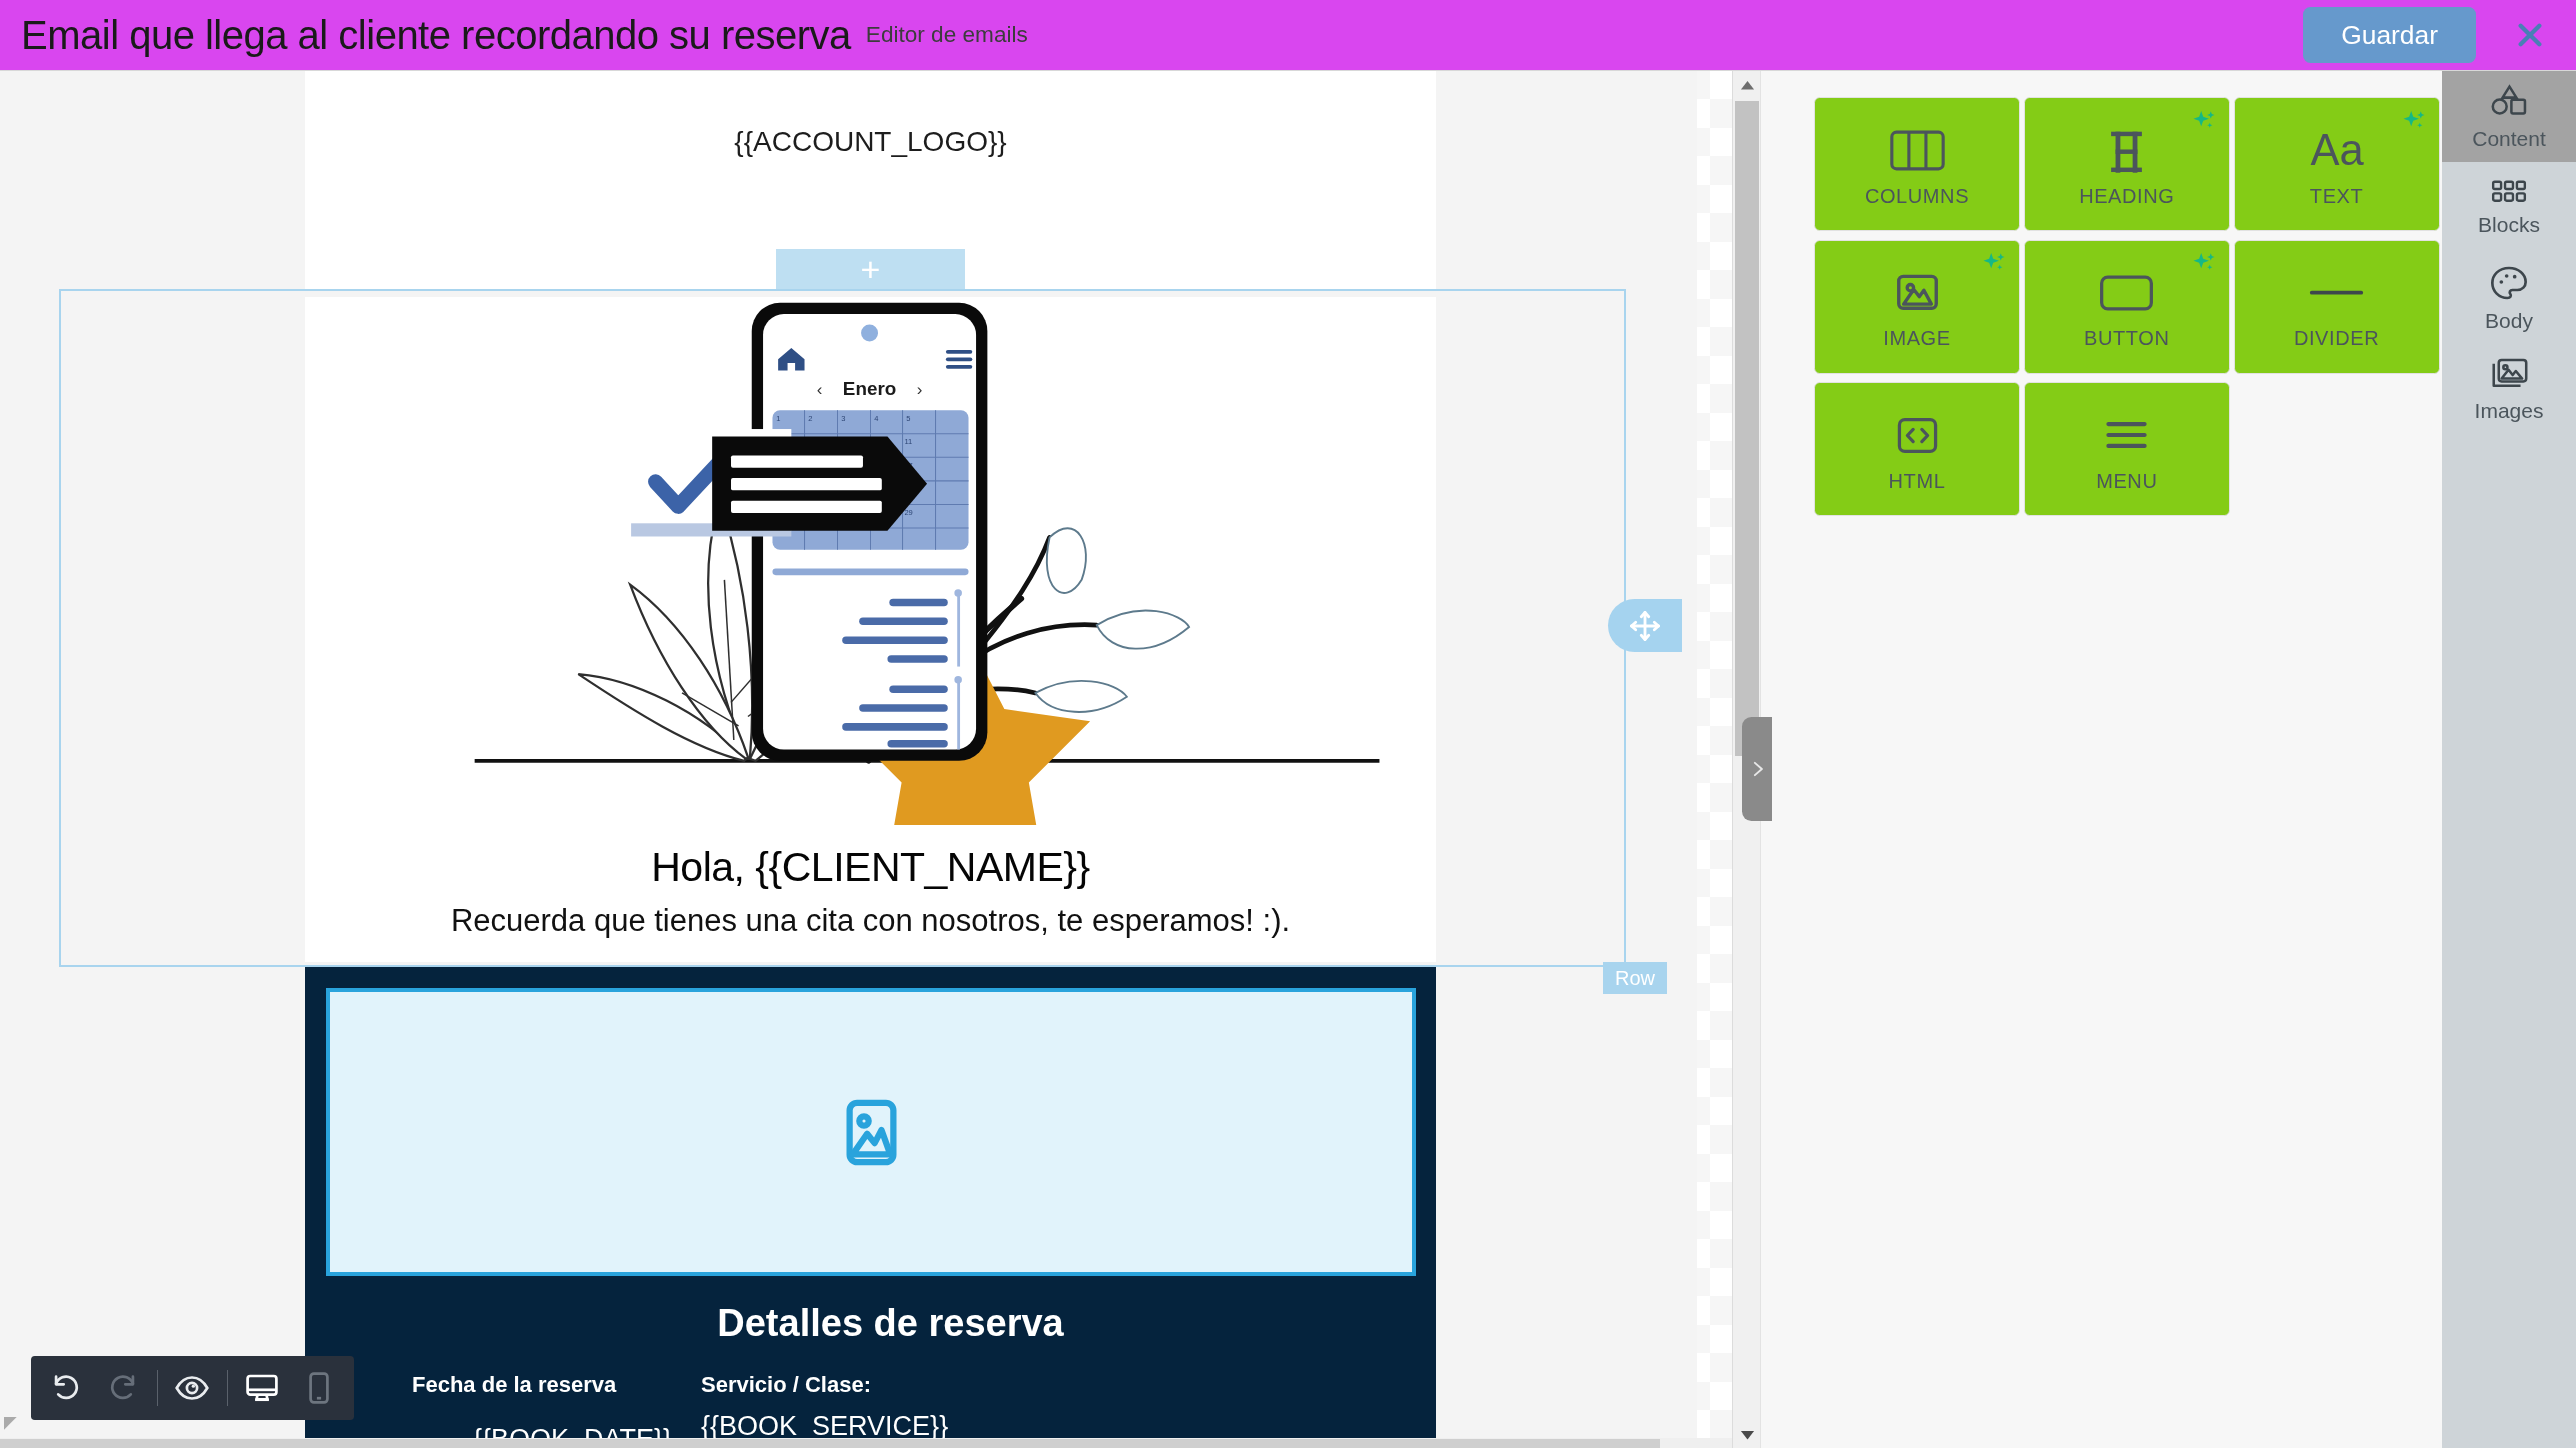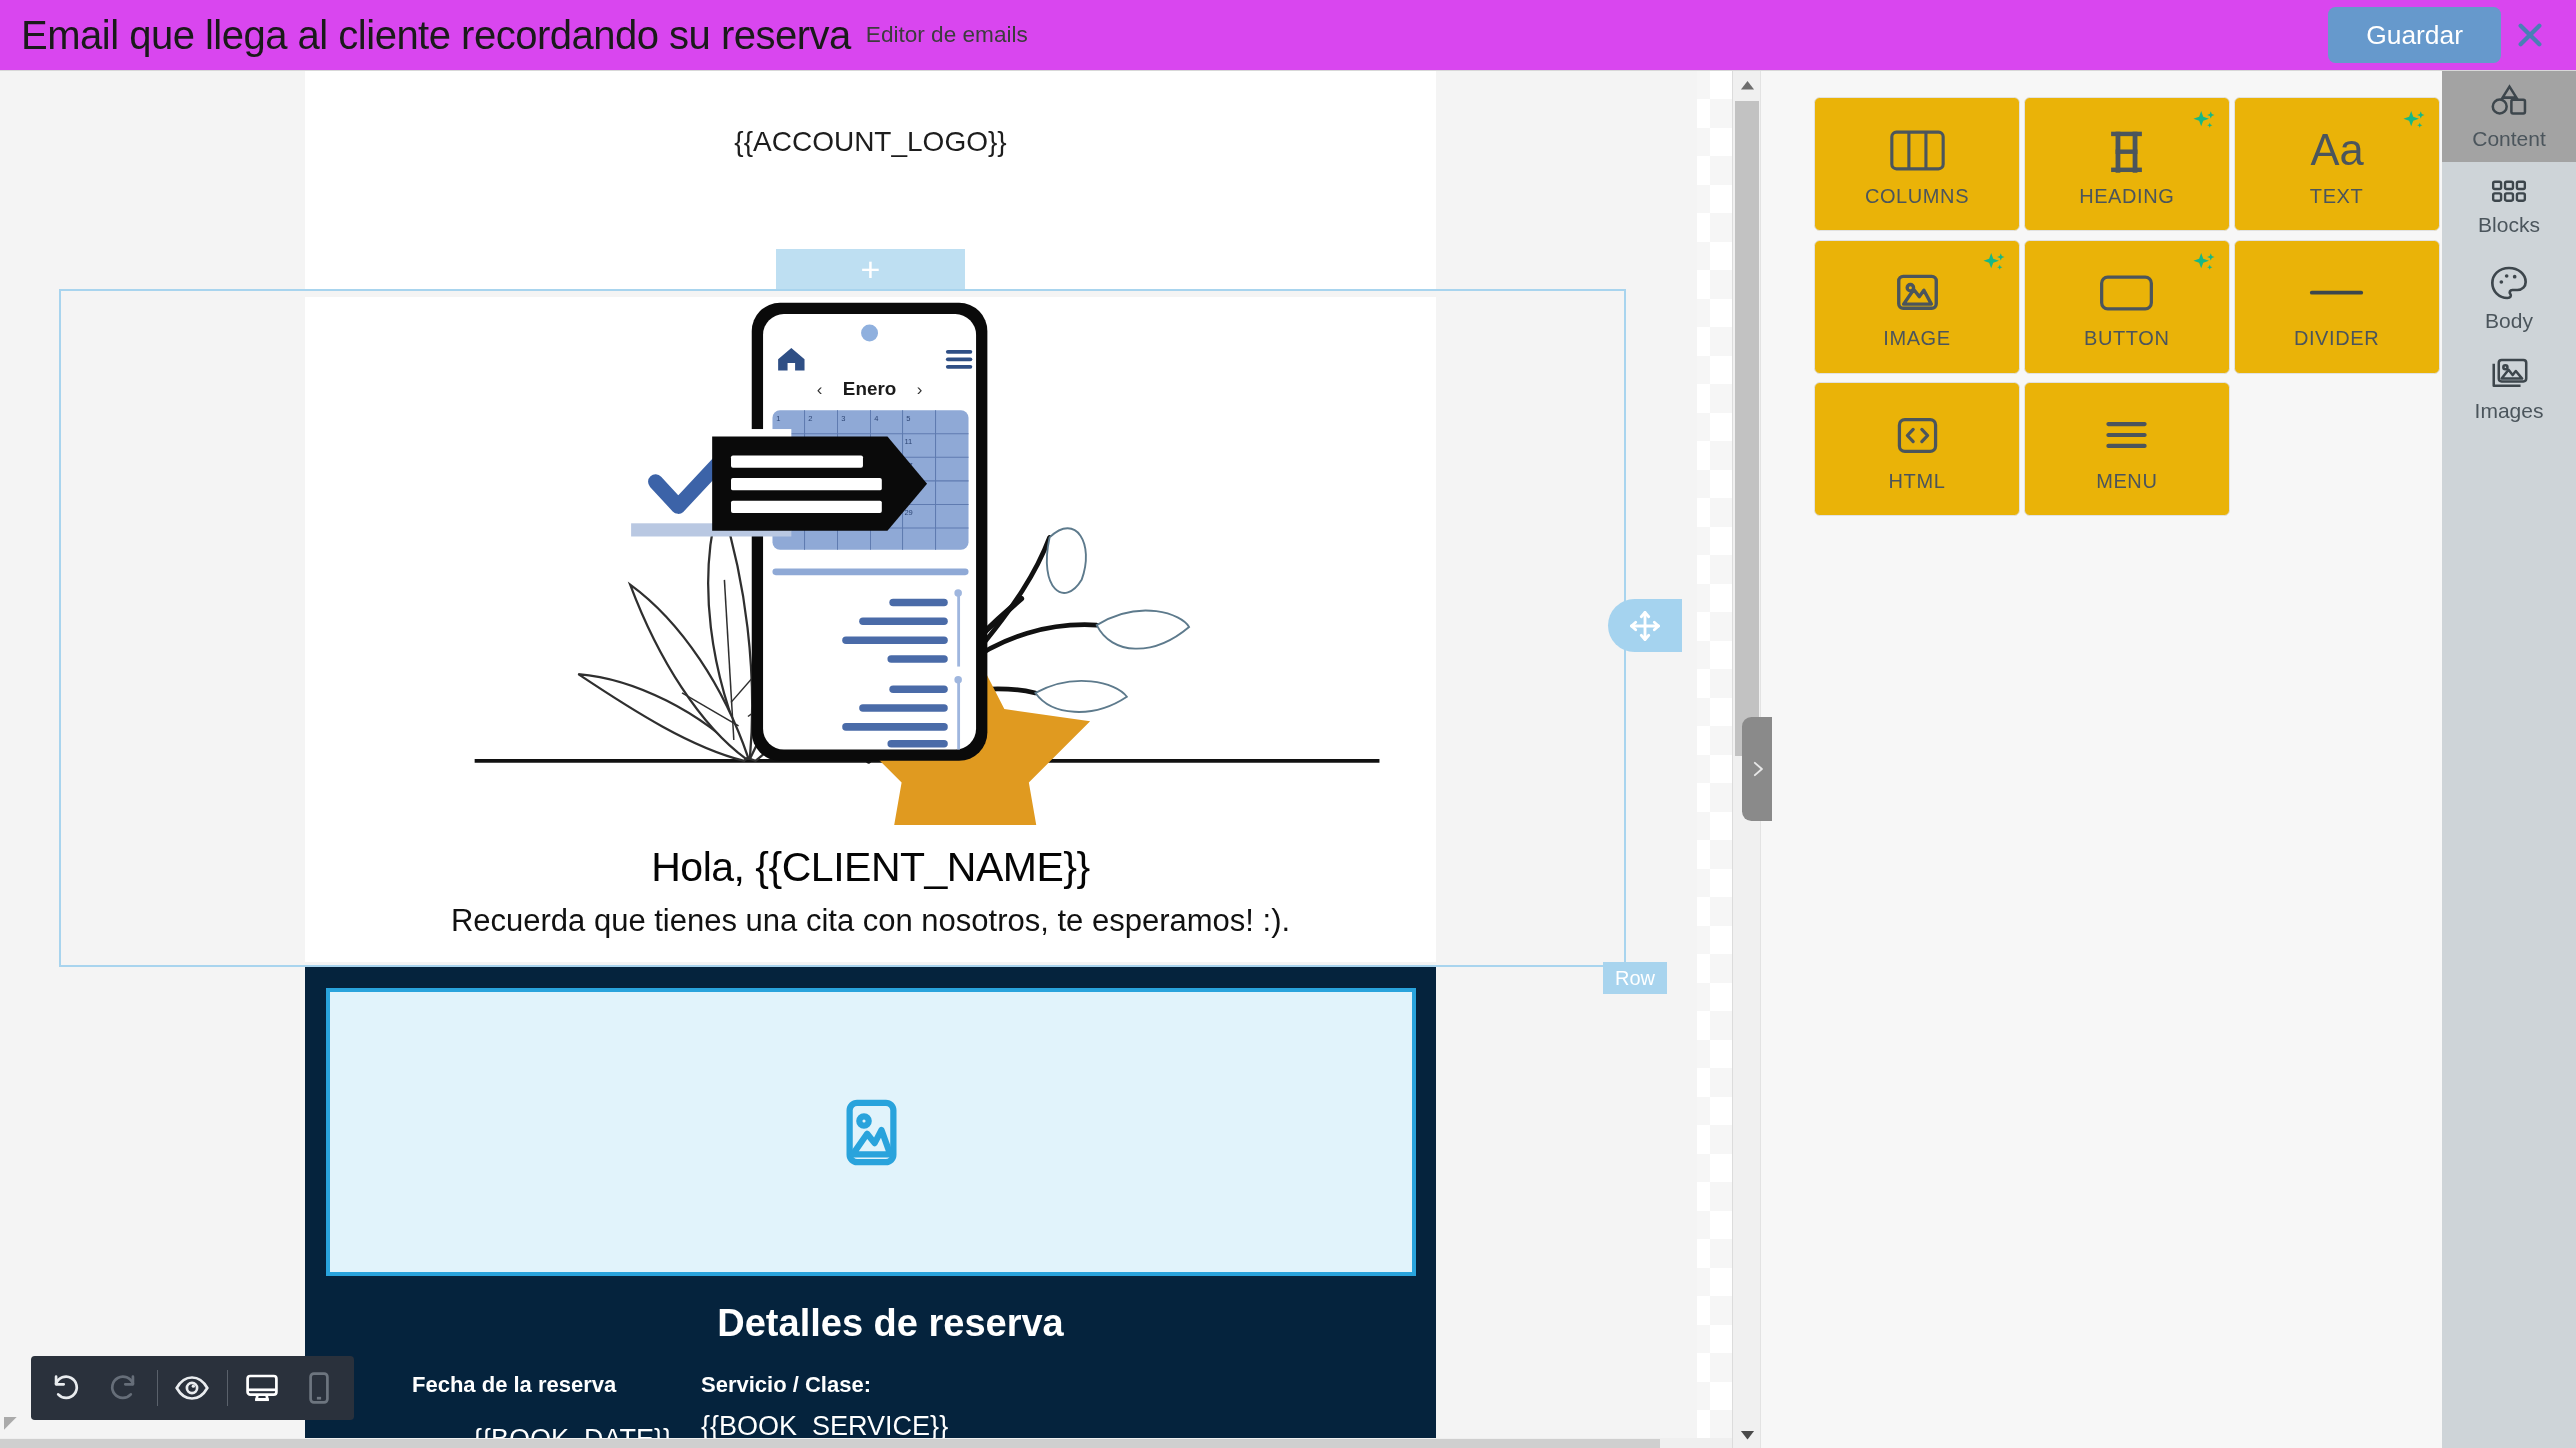--- a/index.html
+++ b/index.html
@@ -18,21 +18,21 @@
     display: flex; align-items: center;
   }
   .topbar-title {
     font-size: 40px; color: #1a1a1a; margin-left: 21px;
     letter-spacing: -0.5px; white-space: nowrap;
   }
   .topbar-subtitle {
     font-size: 22.6px; color: #3c3c3c; margin-left: 15px; white-space: nowrap;
   }
   .topbar-right {
-    margin-left: auto; display: flex; align-items: center; gap: 11px;
+    margin-left: auto; display: flex; align-items: center; gap: 36px;
     margin-right: 28px;
   }
   .btn-save {
     background: #6699cc; color: #ffffff; border: none; border-radius: 7.5px;
     font-size: 26.4px; padding: 12.3px 38px; cursor: pointer;
     font-family: "Liberation Sans", sans-serif;
   }
   .close-x {
     width: 36px; height: 36px; cursor: pointer;
     display: flex; align-items: center; justify-content: center;
@@ -156,21 +156,21 @@
   
   .right-panel {
     position: absolute; left: 1760px; top: 71px; width: 682px; height: 1378px;
     background: #f7f7f7; border-left: 0.9px solid #e3e3e3;
   }
   .blocks-grid {
     position: absolute; left: 53px; top: 26.4px;
     display: grid; grid-template-columns: repeat(3, 206px); gap: 0px 3.8px;
   }
   .block-card {
-    width: 206px; height: 134px; background: #eab308;
+    width: 206px; height: 134px; background: #84cc16;
     border: 0.9px solid #e2e2e2; border-radius: 5.7px;
     display: flex; flex-direction: column; align-items: center; justify-content: center;
     position: relative; cursor: grab; margin: 0 0 8.5px 0;
   }
   .block-icon { height: 58px; display: flex; align-items: center; justify-content: center; }
   .block-label {
     font-size: 20px; color: #4b555c; letter-spacing: 0.6px; margin-top: 5.7px;
   }
   .ai-badge { position: absolute; right: 12.3px; top: 10.4px; }
 

